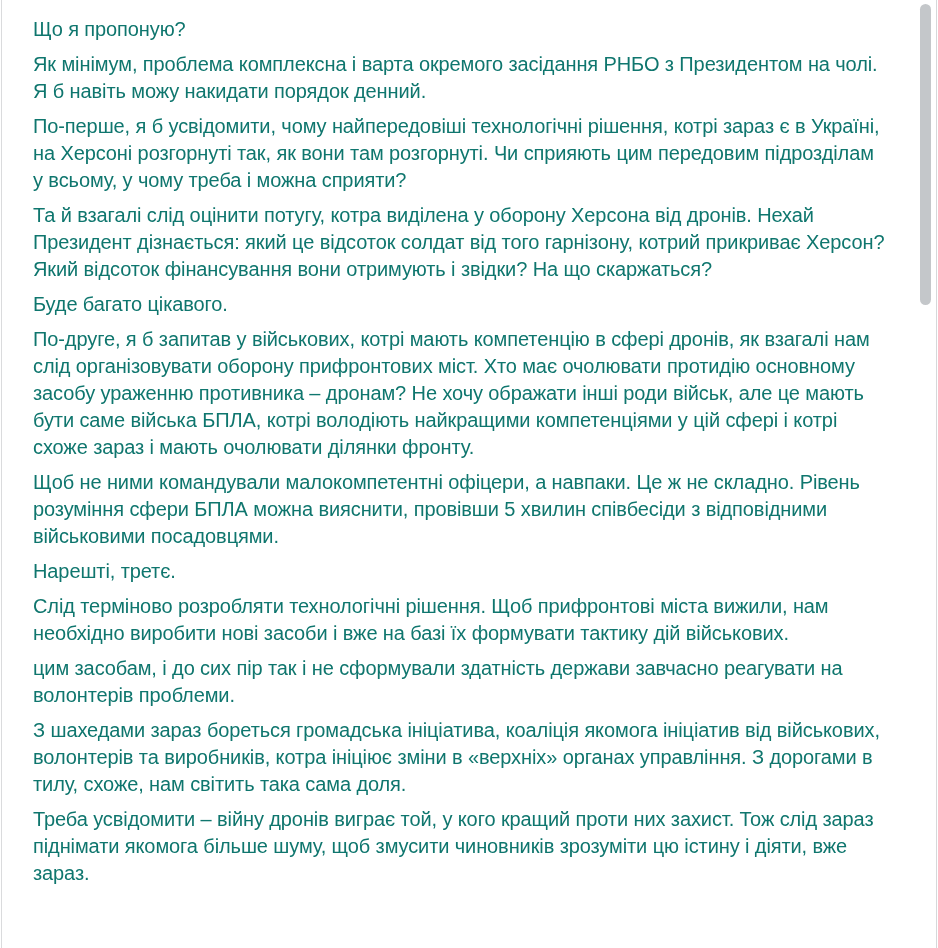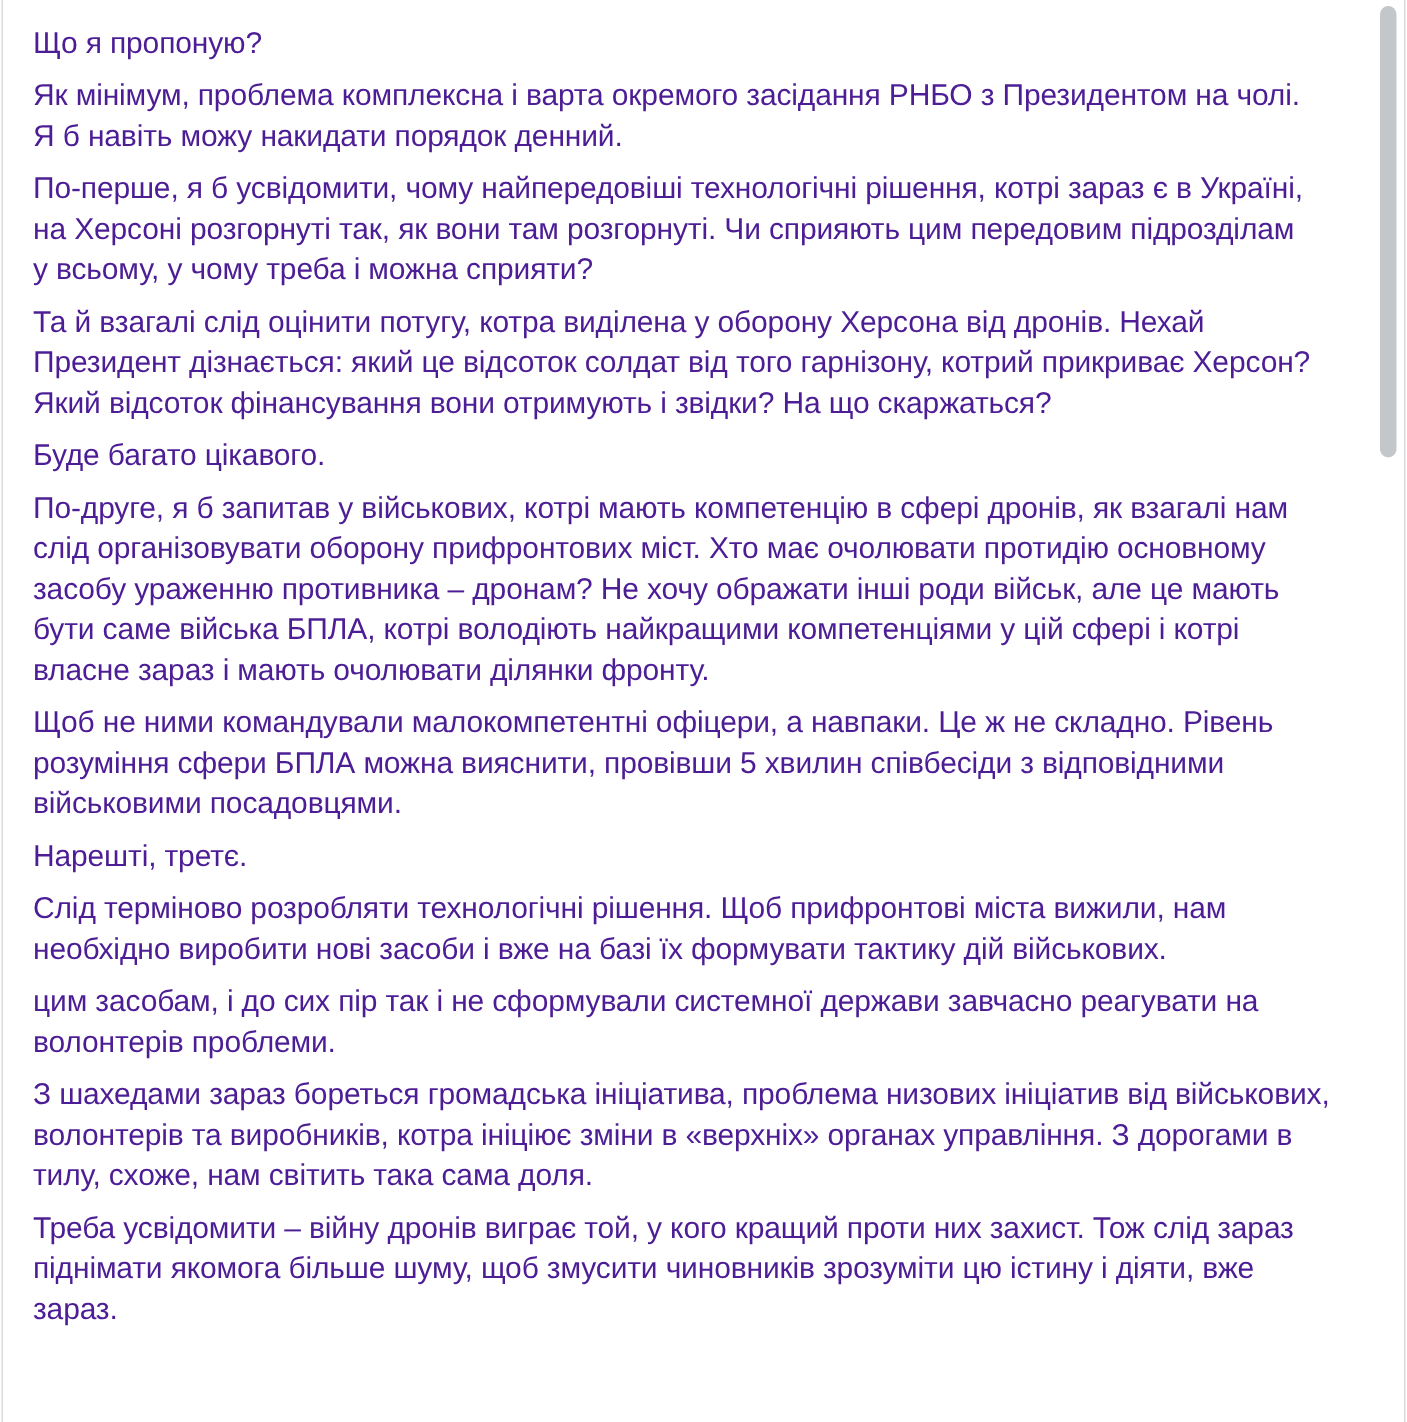--- a/index.html
+++ b/index.html
@@ -42,26 +42,26 @@
     position: absolute;
     left: 920px;
     top: 4px;
     width: 11px;
     height: 301px;
     border-radius: 6px;
     background: #c4c7ca;
   }
   .post-text {
     position: absolute;
-    left: 5px;
+    left: 16px;
     top: 0;
     box-sizing: border-box;
     width: 922px;
     padding: 16px 0 0 17px;
-    color: #4c1d95;
+    color: #0f766e;
     font-size: 20px;
     line-height: 27px;
     letter-spacing: -0.1px;
   }
   .paragraph {
     margin: 0 0 8px 0;
   }
   .text-line {
     white-space: nowrap;
   }
@@ -90,40 +90,40 @@
       <div class="text-line">Який відсоток фінансування вони отримують і звідки? На що скаржаться?</div>
     </div>
     <div class="paragraph">
       <div class="text-line">Буде багато цікавого.</div>
     </div>
     <div class="paragraph">
       <div class="text-line">По-друге, я б запитав у військових, котрі мають компетенцію в сфері дронів, як взагалі нам</div>
       <div class="text-line">слід організовувати оборону прифронтових міст. Хто має очолювати протидію основному</div>
       <div class="text-line">засобу ураженню противника – дронам? Не хочу ображати інші роди військ, але це мають</div>
       <div class="text-line">бути саме війська БПЛА, котрі володіють найкращими компетенціями у цій сфері і котрі</div>
-      <div class="text-line">власне зараз і мають очолювати ділянки фронту.</div>
+      <div class="text-line">схоже зараз і мають очолювати ділянки фронту.</div>
     </div>
     <div class="paragraph">
       <div class="text-line">Щоб не ними командували малокомпетентні офіцери, а навпаки. Це ж не складно. Рівень</div>
       <div class="text-line">розуміння сфери БПЛА можна вияснити, провівши 5 хвилин співбесіди з відповідними</div>
       <div class="text-line">військовими посадовцями.</div>
     </div>
     <div class="paragraph">
       <div class="text-line">Нарешті, третє.</div>
     </div>
     <div class="paragraph">
       <div class="text-line">Слід терміново розробляти технологічні рішення. Щоб прифронтові міста вижили, нам</div>
       <div class="text-line">необхідно виробити нові засоби і вже на базі їх формувати тактику дій військових.</div>
     </div>
     <div class="paragraph">
-      <div class="text-line">цим засобам, і до сих пір так і не сформували системної держави завчасно реагувати на</div>
+      <div class="text-line">цим засобам, і до сих пір так і не сформували здатність держави завчасно реагувати на</div>
       <div class="text-line">волонтерів проблеми.</div>
     </div>
     <div class="paragraph">
-      <div class="text-line">З шахедами зараз бореться громадська ініціатива, проблема низових ініціатив від військових,</div>
+      <div class="text-line">З шахедами зараз бореться громадська ініціатива, коаліція якомога ініціатив від військових,</div>
       <div class="text-line">волонтерів та виробників, котра ініціює зміни в «верхніх» органах управління. З дорогами в</div>
       <div class="text-line">тилу, схоже, нам світить така сама доля.</div>
     </div>
     <div class="paragraph">
       <div class="text-line">Треба усвідомити – війну дронів виграє той, у кого кращий проти них захист. Тож слід зараз</div>
       <div class="text-line">піднімати якомога більше шуму, щоб змусити чиновників зрозуміти цю істину і діяти, вже</div>
       <div class="text-line">зараз.</div>
     </div>
   </div>
 

